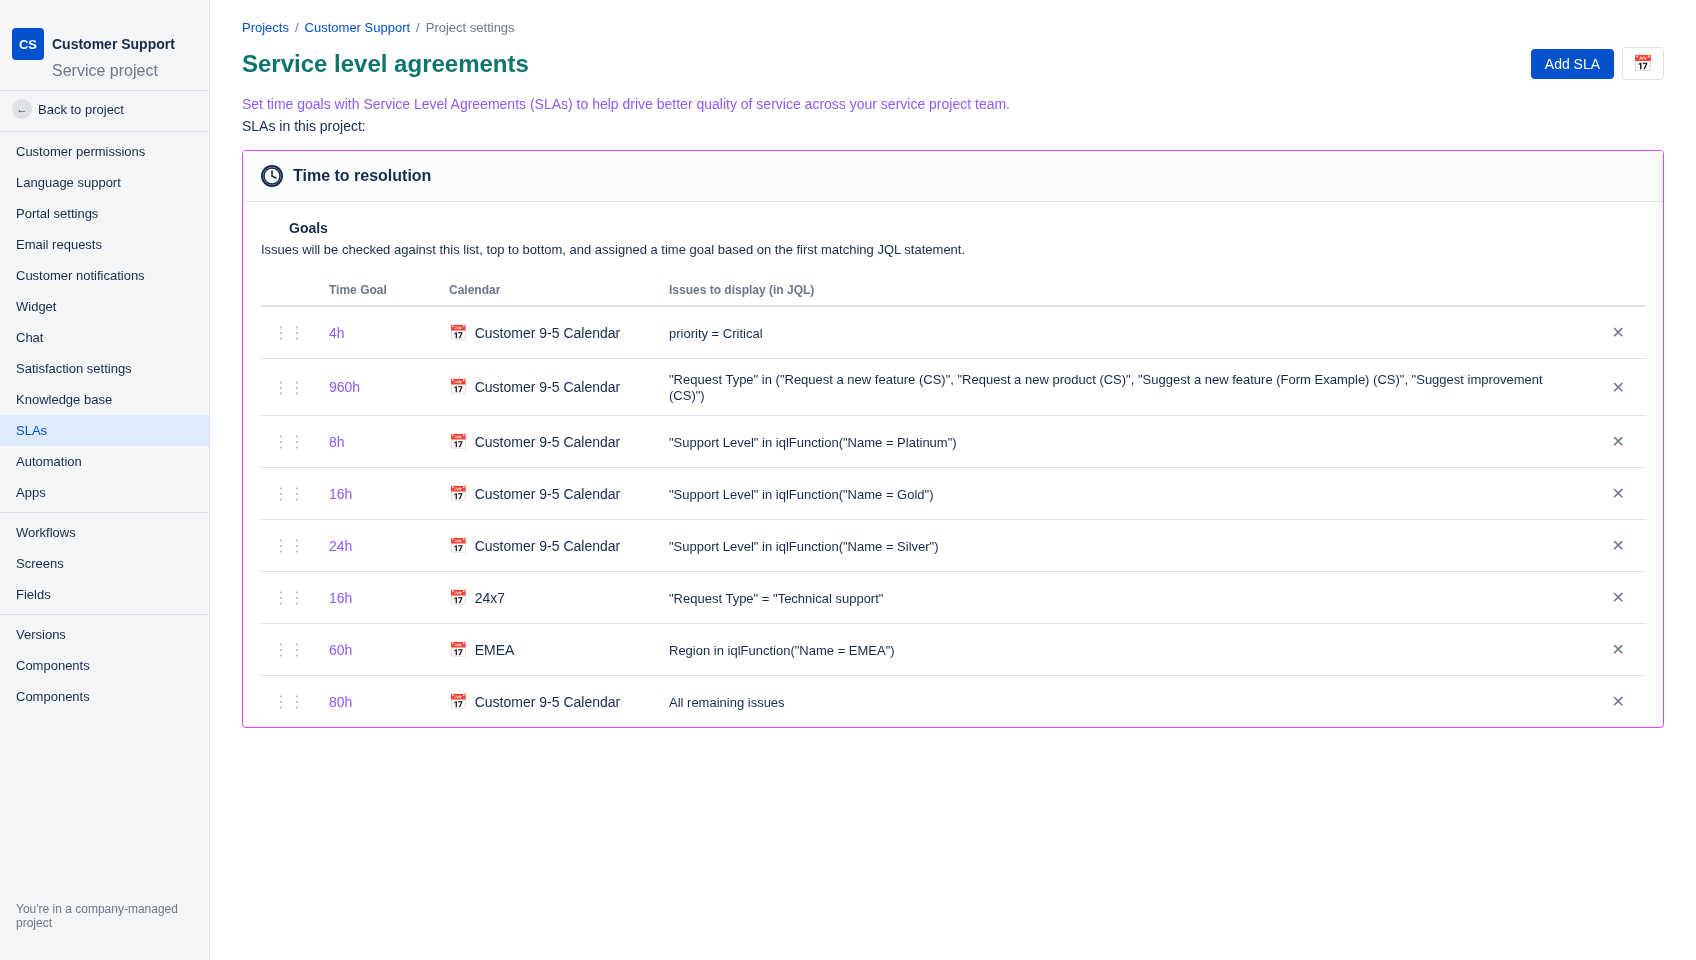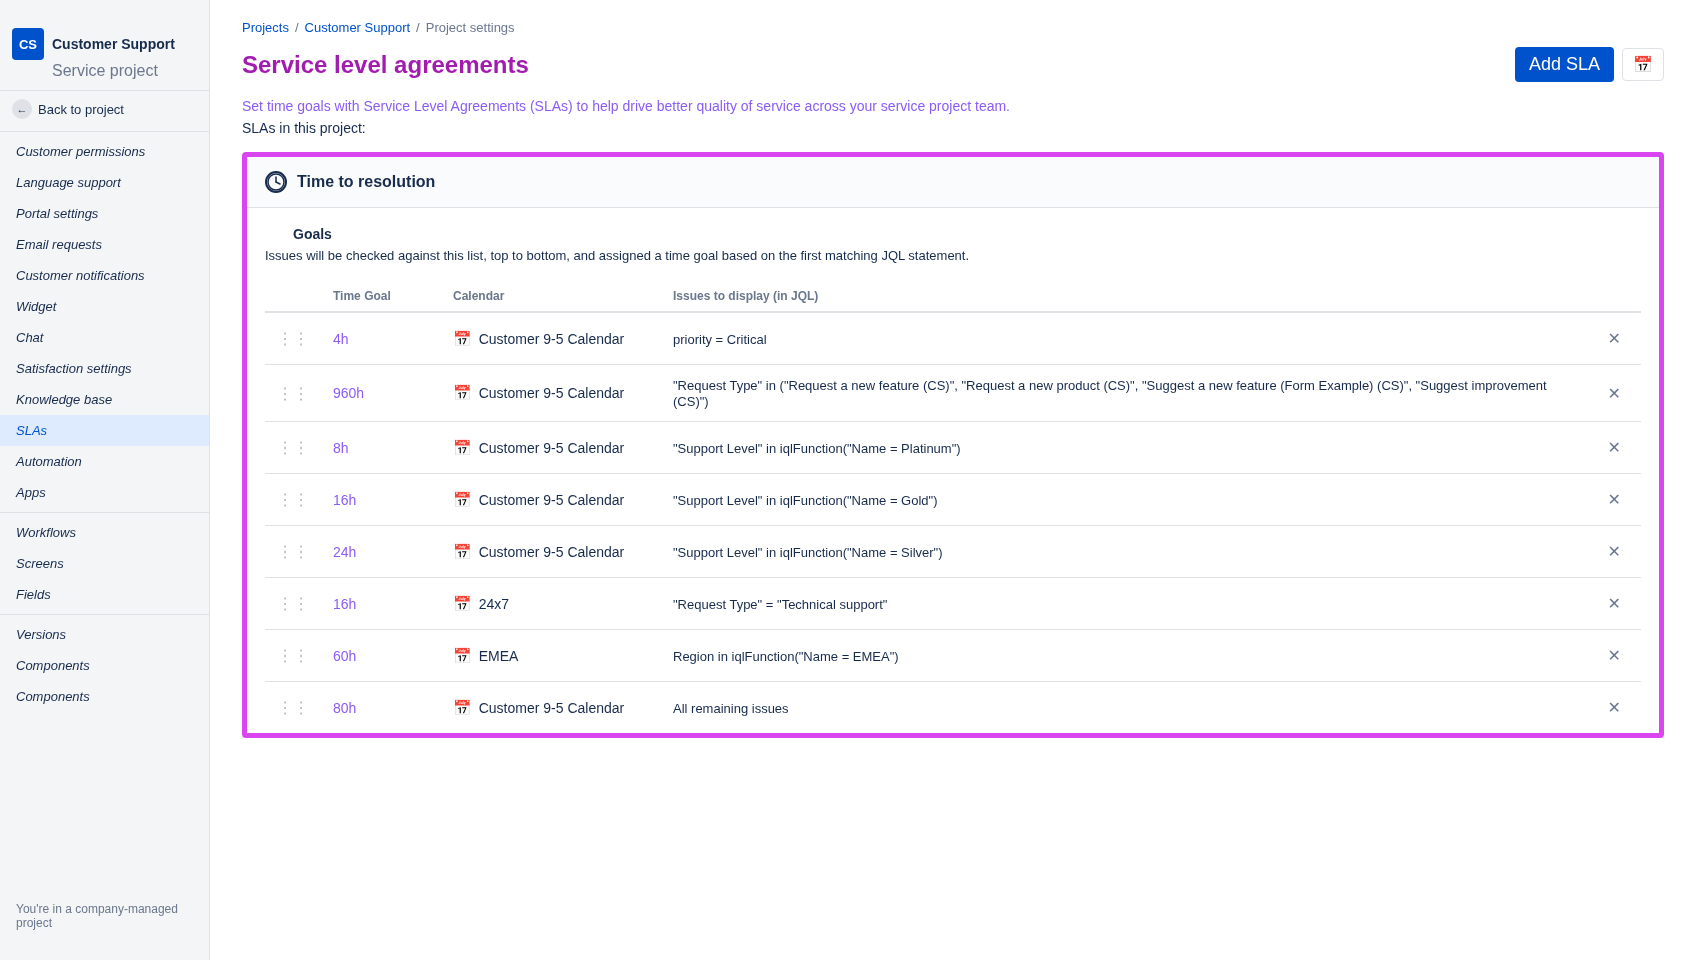--- a/index.html
+++ b/index.html
@@ -8,40 +8,40 @@
     
     .sidebar { width: 210px; min-width: 210px; background: #f4f5f7; border-right: 1px solid #dfe1e6; display: flex; flex-direction: column; overflow-y: auto; padding-bottom: 20px; }
     .sidebar-header { padding: 28px 12px 10px 12px; border-bottom: 1px solid #dfe1e6; }
     .sidebar-logo-row { display: flex; align-items: center; gap: 8px; margin-bottom: 2px; }
     .sidebar-logo { width: 32px; height: 32px; background: #0052cc; border-radius: 4px; display: flex; align-items: center; justify-content: center; color: white; font-weight: bold; font-size: 13px; }
     .sidebar-title { font-weight: 600; color: #172b4d; font-size: 14px; }
     .sidebar-subtitle { color: #6b778c; font-size: 16px; margin-left: 40px; }
     .back-btn { display: flex; align-items: center; gap: 6px; padding: 8px 12px; color: #172b4d; cursor: pointer; font-size: 13px; }
     .back-circle { width: 20px; height: 20px; border-radius: 50%; background: #dfe1e6; display: flex; align-items: center; justify-content: center; font-size: 11px; }
     .sidebar-divider { height: 1px; background: #dfe1e6; margin: 4px 0; }
-    .sidebar-nav { display: flex; flex-direction: column; font-style: italic; }
+    .sidebar-nav { display: flex; flex-direction: column; }
     .nav-item { padding: 8px 16px; color: #172b4d; cursor: pointer; font-size: 13px; border-radius: 0; }
     .nav-item.active { background: #deebff; color: #0052cc; font-weight: 500; }
     .sidebar-bottom { margin-top: auto; padding: 10px 16px; font-size: 12px; color: #6b778c; }
 
     
     .main { flex: 1; overflow-y: auto; padding: 20px 32px; }
     .breadcrumb { display: flex; align-items: center; gap: 6px; font-size: 13px; color: #6b778c; margin-bottom: 12px; }
     .breadcrumb a { color: #0052cc; text-decoration: none; }
     .breadcrumb-sep { color: #6b778c; }
     .page-header { display: flex; align-items: center; justify-content: space-between; margin-bottom: 16px; }
-    .page-title { font-size: 24px; font-weight: 600; color: #a21caf; }
+    .page-title { font-size: 24px; font-weight: 600; color: #0f766e; }
     .header-actions { display: flex; align-items: center; gap: 8px; }
-    .btn-primary { background: #0052cc; color: white; border: none; padding: 7px 14px; border-radius: 4px; cursor: pointer; font-size: 18px; font-weight: 500; }
+    .btn-primary { background: #0052cc; color: white; border: none; padding: 7px 14px; border-radius: 4px; cursor: pointer; font-size: 14px; font-weight: 500; }
     .btn-icon { background: white; border: 1px solid #dfe1e6; padding: 6px 10px; border-radius: 4px; cursor: pointer; font-size: 16px; color: #6b778c; }
     .page-desc { font-size: 14px; color: #8b5cf6; margin-bottom: 6px; }
     .sla-label { font-size: 14px; color: #172b4d; margin-bottom: 16px; font-weight: 400; }
 
     
-    .sla-card { border: 5px solid #d946ef; border-radius: 4px; overflow: hidden; }
+    .sla-card { border: 1px solid #d946ef; border-radius: 4px; overflow: hidden; }
     .sla-card-header { display: flex; align-items: center; gap: 10px; padding: 14px 18px; background: #fafbfc; border-bottom: 1px solid #dfe1e6; }
     .clock-icon { width: 22px; height: 22px; border: 2px solid #172b4d; border-radius: 50%; display: flex; align-items: center; justify-content: center; position: relative; }
     .sla-card-title { font-size: 16px; font-weight: 600; color: #172b4d; }
     .goals-section { padding: 18px 18px 0; }
     .goals-title { font-weight: 600; font-size: 14px; color: #172b4d; margin-bottom: 6px; margin-left: 28px; }
     .goals-desc { font-size: 13px; color: #172b4d; margin-bottom: 18px; }
 
     
     .sla-table { width: 100%; border-collapse: collapse; }
     .sla-table thead tr { border-bottom: 2px solid #dfe1e6; }

